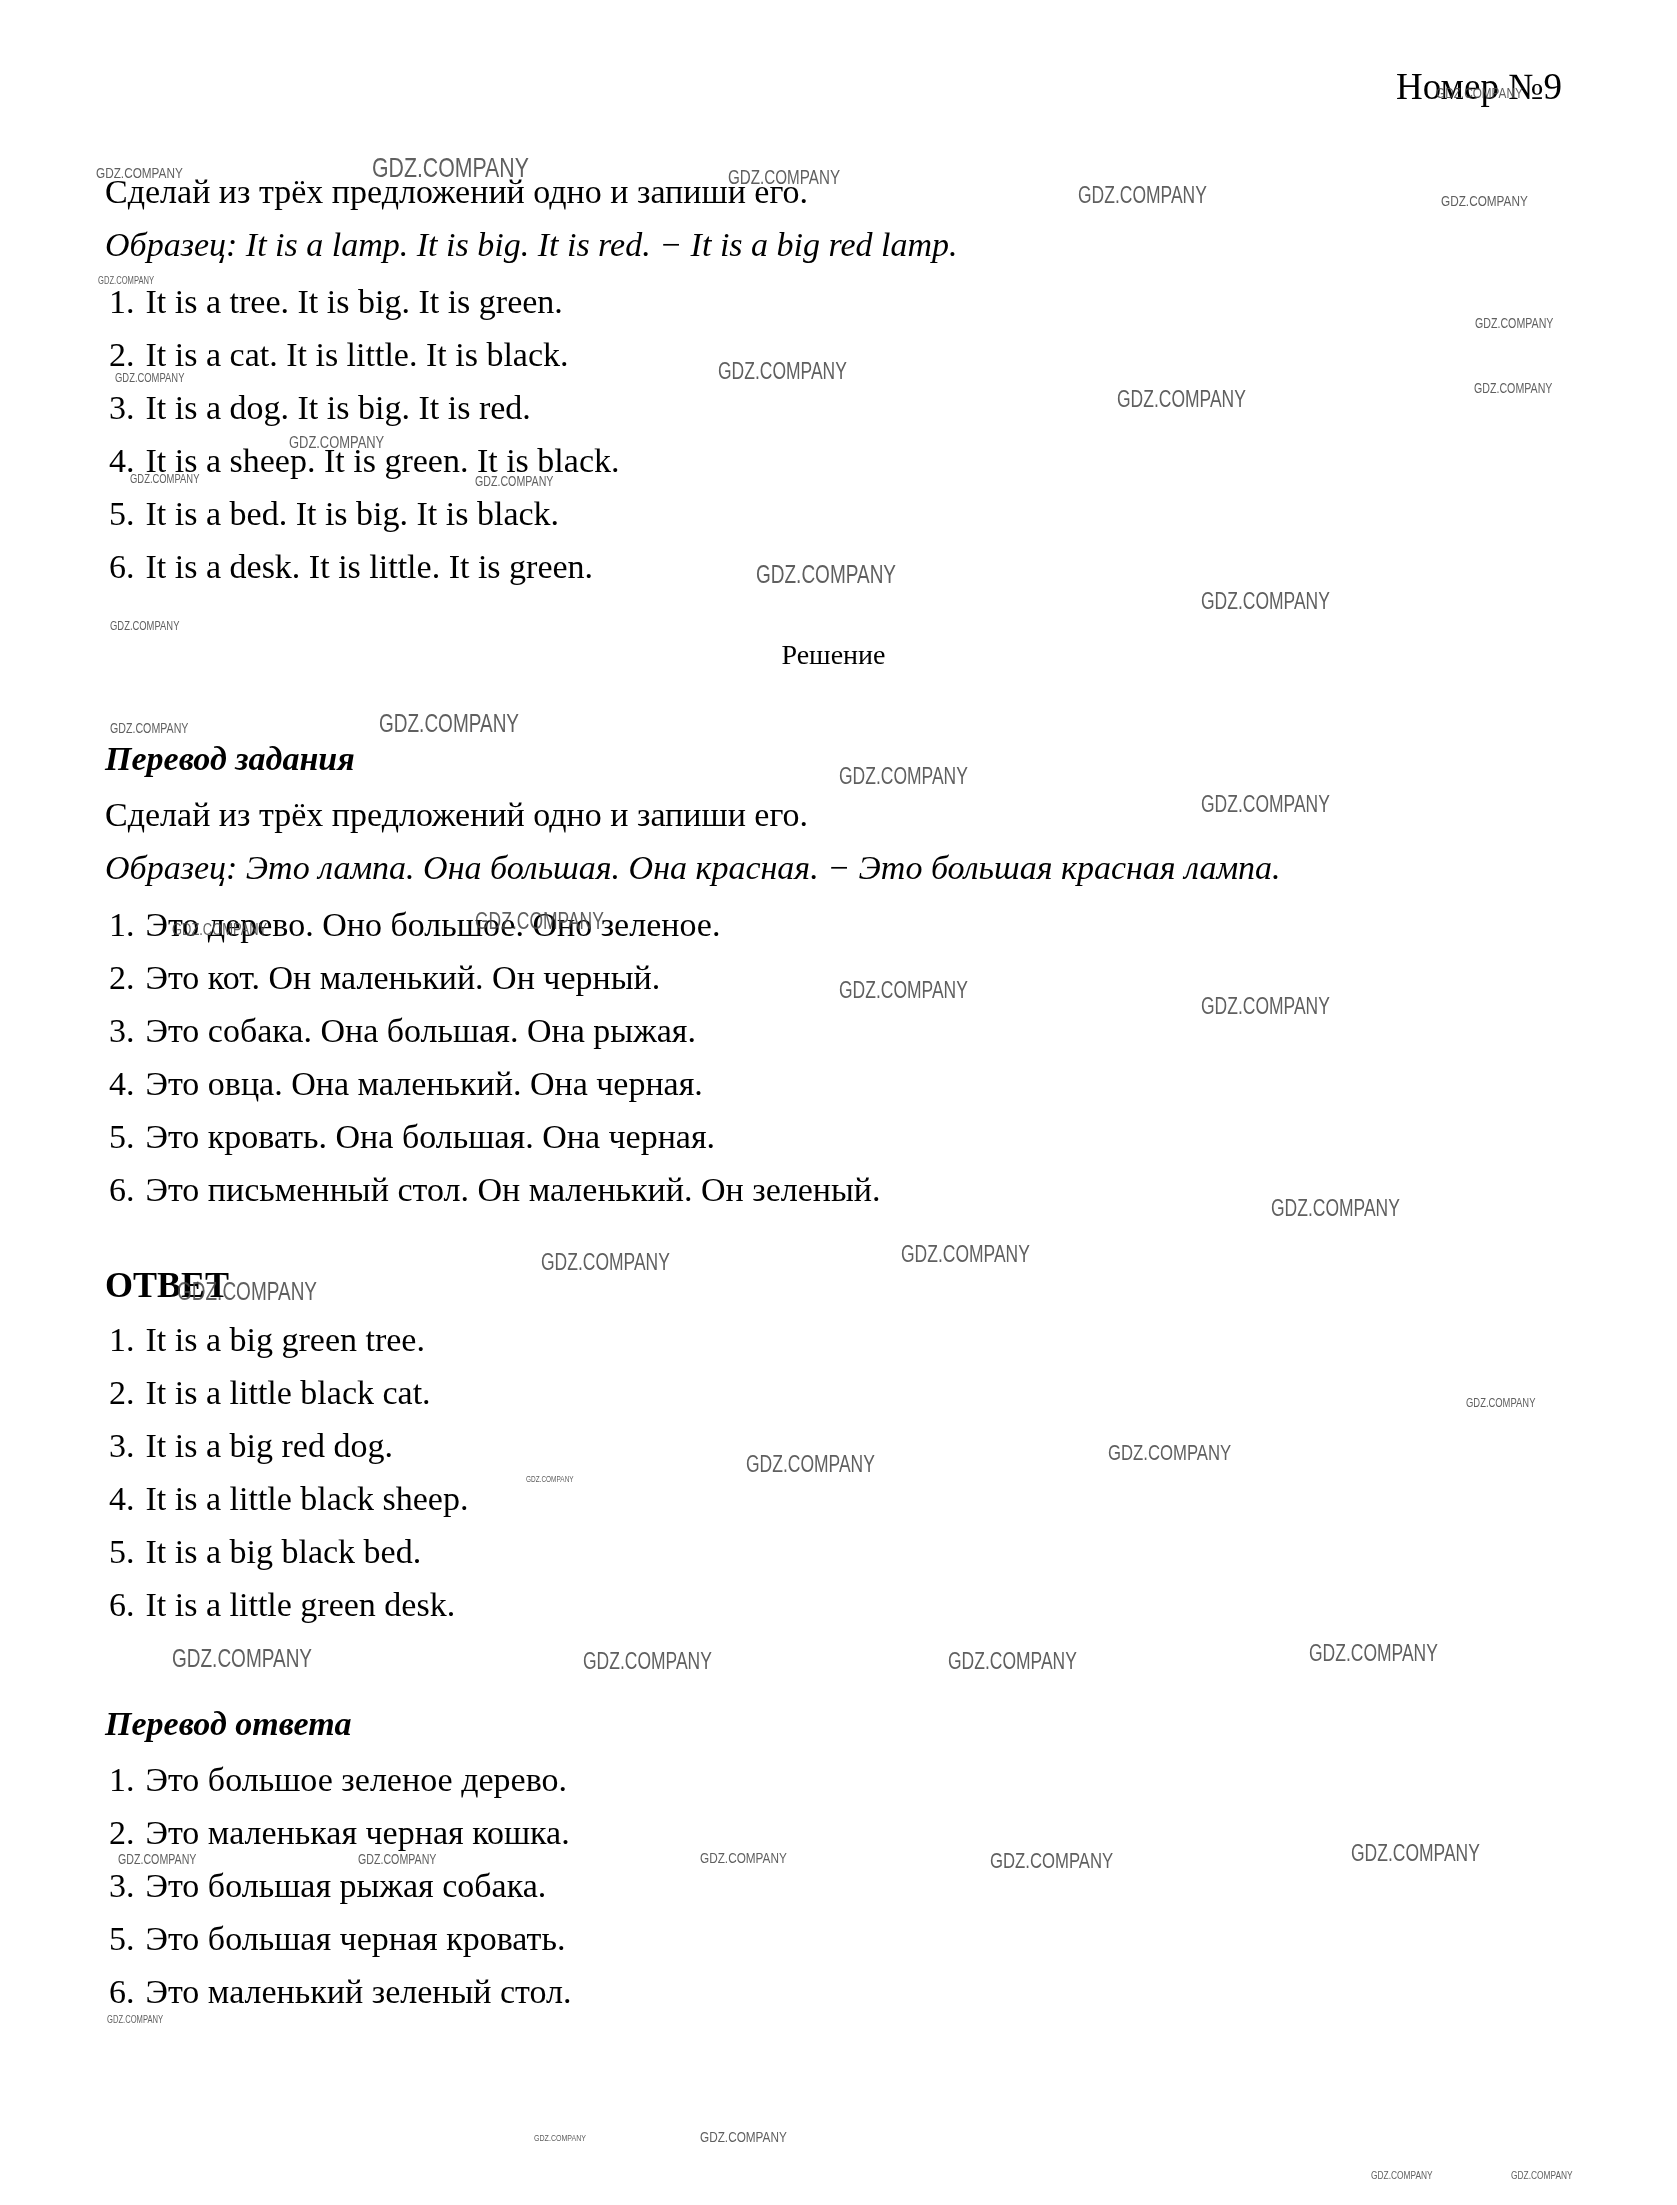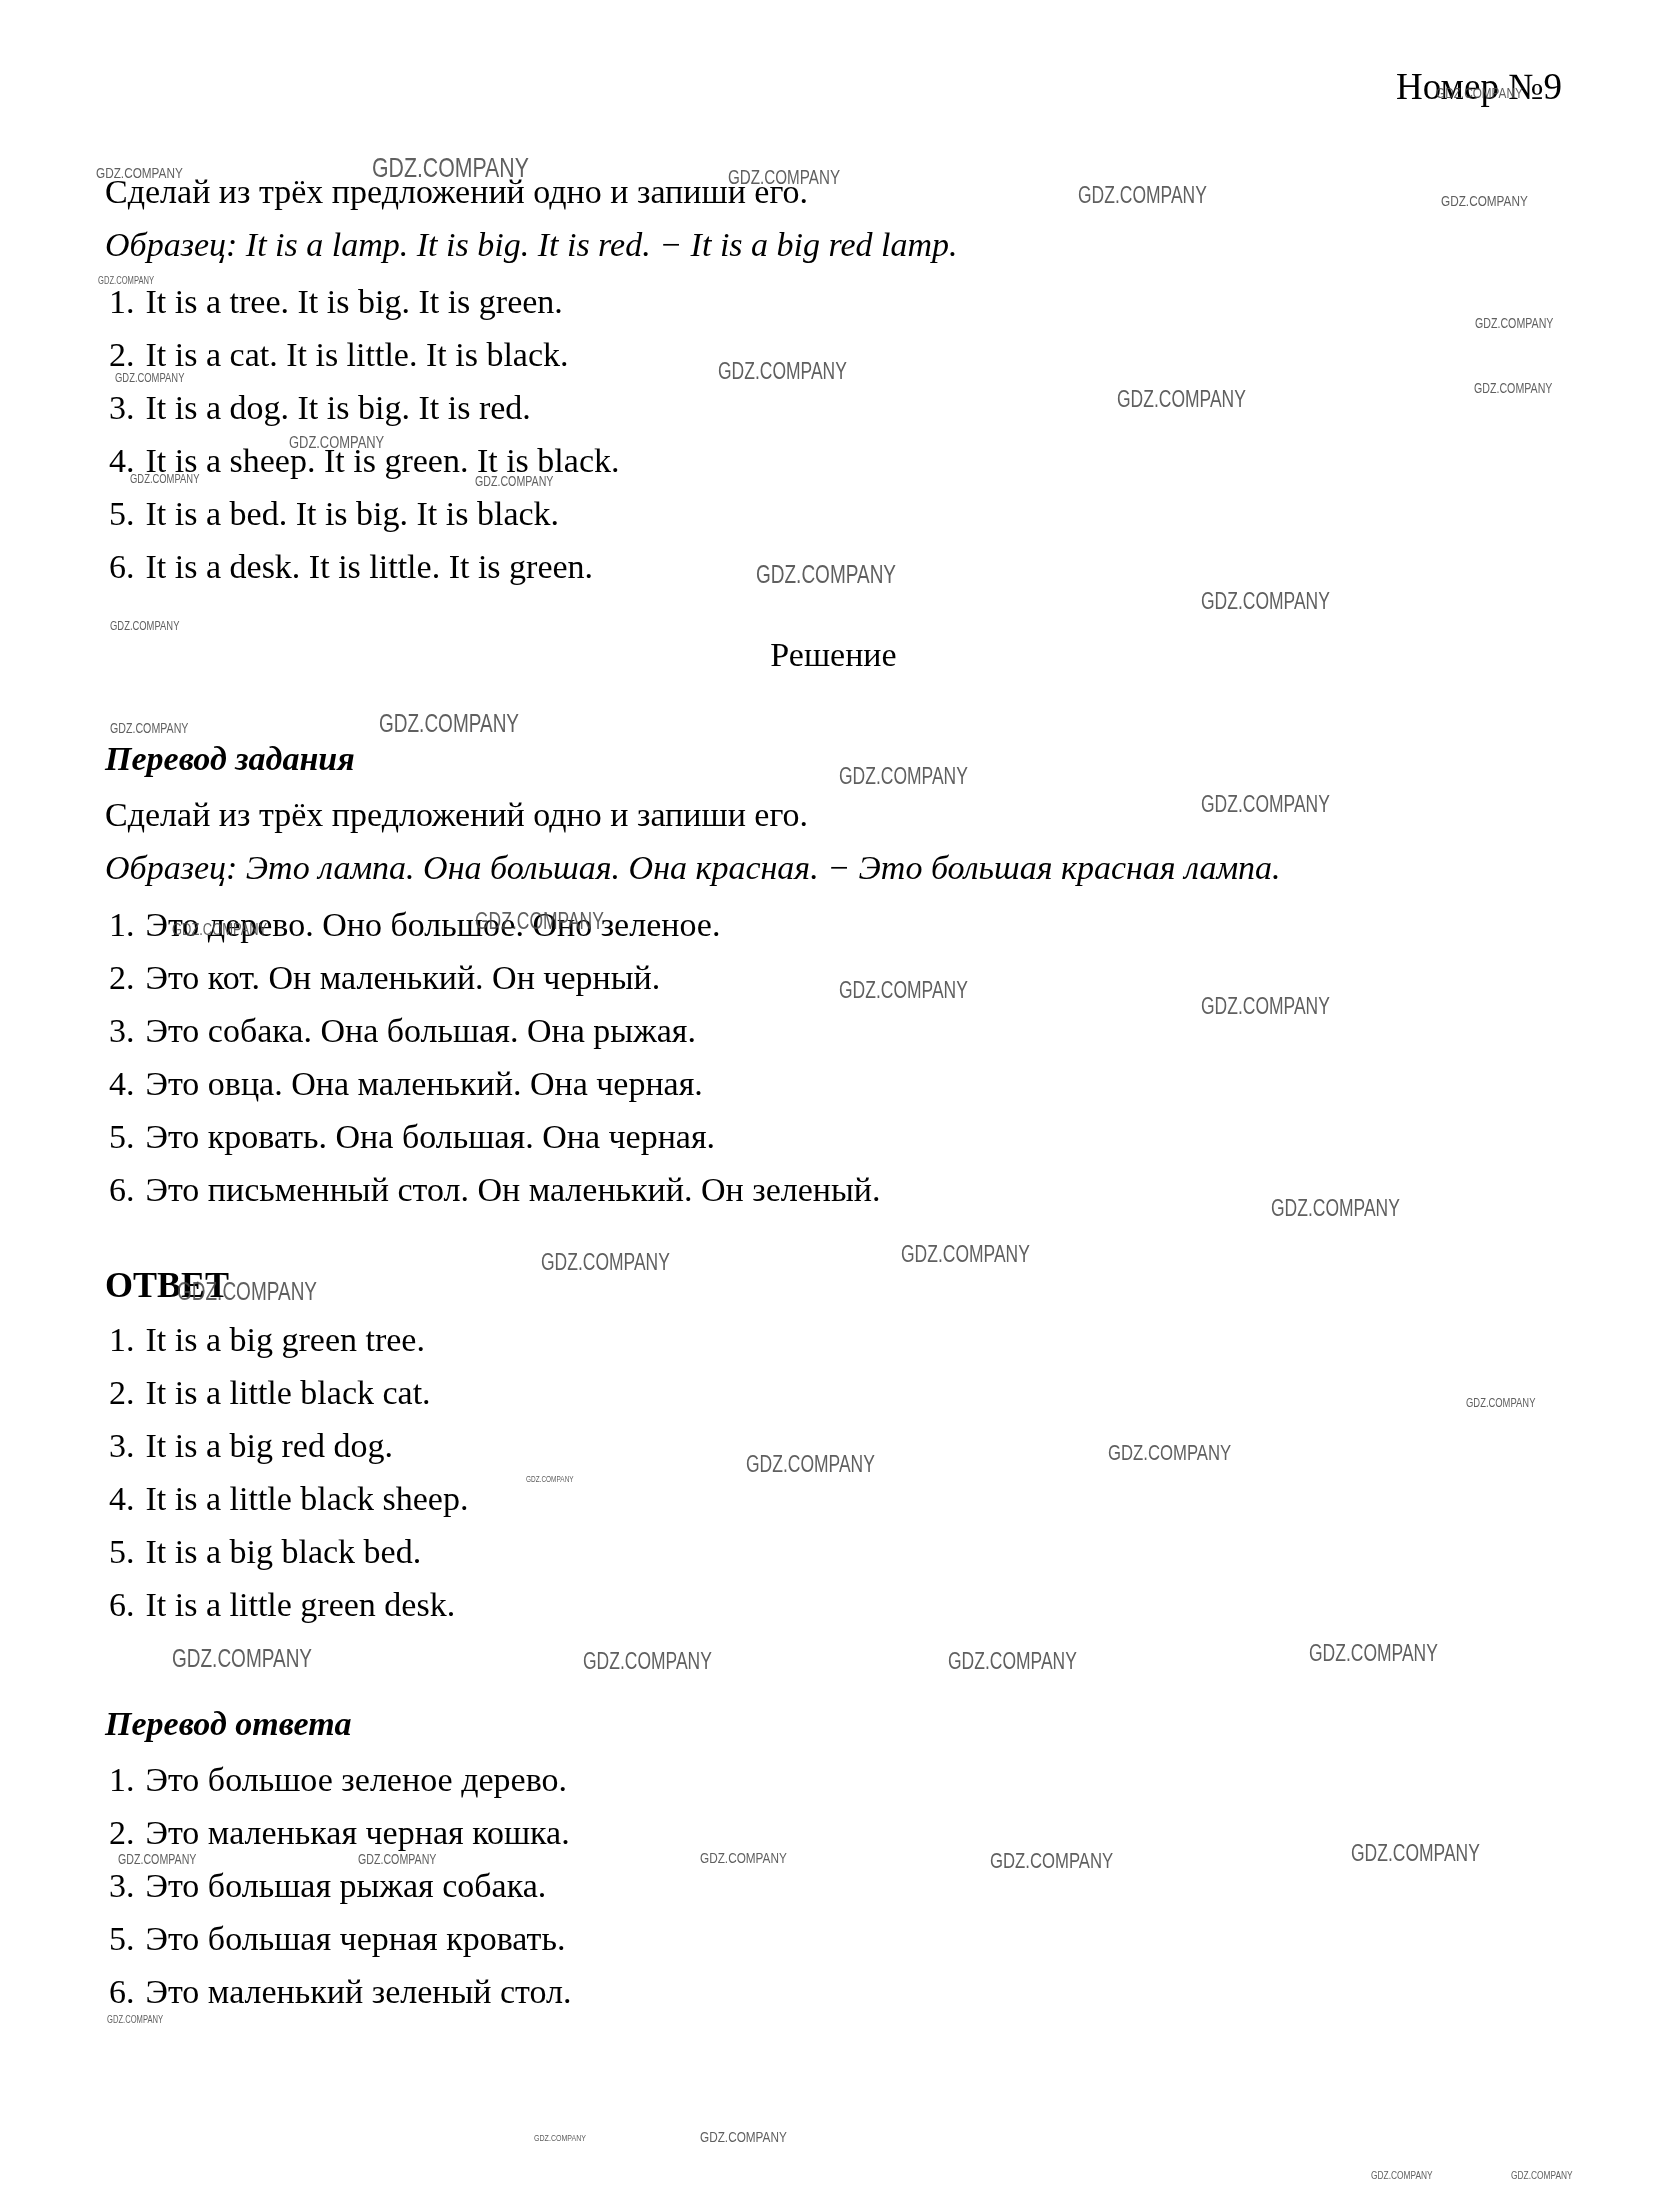--- a/index.html
+++ b/index.html
@@ -26,21 +26,21 @@
     text-align: right;
     margin: 0 0 57px 0;
   }
   .para { margin: 0; }
   .example { font-style: italic; }
   .list { margin: 4px; }
   .li { white-space: normal; }
   .li .num { display: inline-block; min-width: 0; }
   .li .txt { margin-left: 11px; }
   .center-heading {
-    font-size: 34px;
+    font-size: 28px;
     line-height: 43px;
     font-weight: normal;
     text-align: center;
     margin: 40px 0 61px 0;
   }
   .sub-heading {
     font-size: 34px;
     line-height: 43px;
     font-weight: bold;
     font-style: italic;

